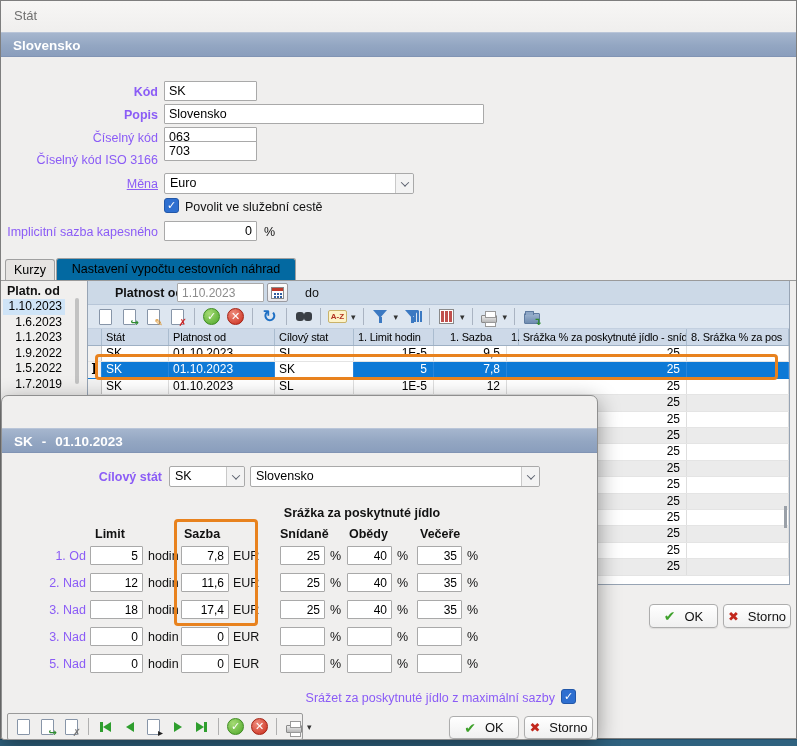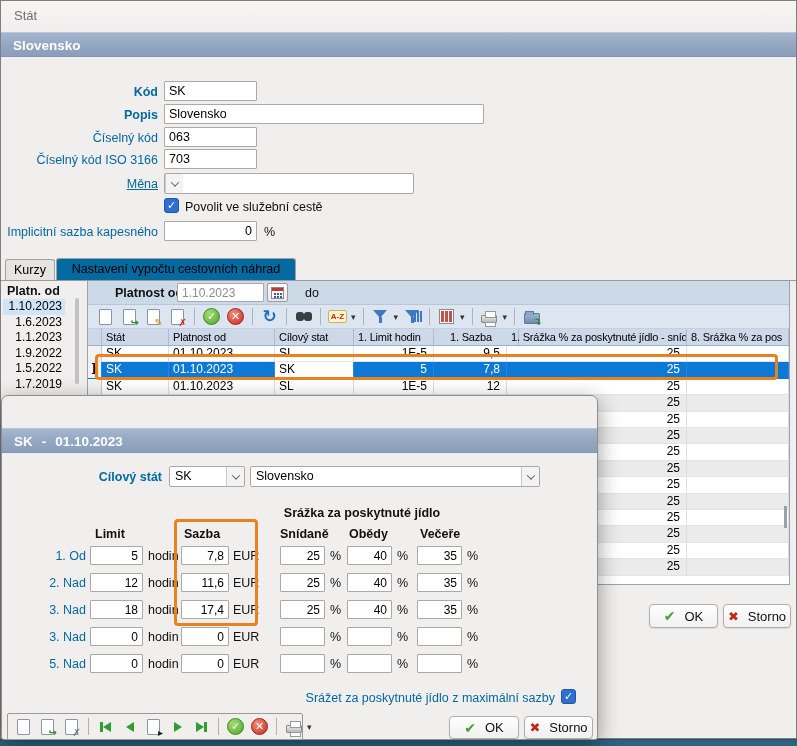--- a/index.html
+++ b/index.html
@@ -10,21 +10,21 @@
   
   .main-window { position:absolute; left:0; top:0; width:797px; height:739px;
                  background:#f0efee; border:1px solid #7e7e7e; }
   .titlebar { position:absolute; left:0; top:0; right:0; height:29px;
               background:linear-gradient(#f7f6f5,#f0efee); font-size:13px; color:#6f6f6f;
               line-height:29px; padding-left:13px; }
   .hdr-bar { position:absolute; left:0; right:0; height:25px; color:#fff; font-weight:bold;
              font-size:13.5px; line-height:25px; padding-left:12px;
              background:linear-gradient(180deg,#a6b6ce 0%,#93a6c2 55%,#8a9ebd 100%);
              border-top:1px solid #b9c5d8; border-bottom:1px solid #8194b4; }
-  .lbl { font-size:12.5px; color:#0369a1; text-align:right; white-space:nowrap; }
+  .lbl { font-size:12.5px; color:#8b5cf6; text-align:right; white-space:nowrap; }
   .lblL { font-size:12.5px; color:#111; text-align:left; white-space:nowrap; }
   .b { font-weight:bold; }
   .u { text-decoration:underline; }
   .inp { border:1px solid #a9a9a9; background:#fff; font-family:inherit; font-size:12.5px;
          padding:1px 4px; height:20px; border-radius:1px; }
   .inp.sm { height:19px; font-size:12px; }
   .inp.num { text-align:right; }
   .inp.gray { color:#8c8c8c; }
   .combo { display:flex; border:1px solid #a9a9a9; background:#fff; height:21px; border-radius:2px; }
   .combo .val { flex:1; font-size:12.5px; padding:2px 5px; white-space:nowrap; overflow:hidden; }
@@ -162,24 +162,25 @@
     <div class="lbl b abs" style="left:0;top:84px;width:157px">Kód</div>
     <input class="inp abs" style="left: 163px; top: 80px; width: 93px;" readonly="" value="SK">
 
     <div class="lbl b abs" style="left:0;top:107px;width:157px">Popis</div>
     <input class="inp abs" style="left: 163px; top: 103px; width: 320px;" readonly="" value="Slovensko">
 
     <div class="lbl abs" style="left:0;top:130px;width:157px">Číselný kód</div>
     <input class="inp abs" style="left: 163px; top: 126px; width: 93px;" readonly="" value="063">
 
     <div class="lbl abs" style="left:0;top:152px;width:157px">Číselný kód ISO 3166</div>
-    <input class="inp abs" style="left: 163px; top: 148px; width: 93px;" readonly="" value="703">
+    <input class="inp abs" style="left: 163px; top: 140px; width: 93px;" readonly="" value="703">
 
     <div class="lbl u abs" style="left:0;top:176px;width:157px">Měna</div>
     <div class="combo abs" style="left:163px;top:172px;width:250px">
+      <span class="val">Euro</span>
       <span class="arr">
           <i class="chev"></i>
         </span>
     </div>
 
     <span class="cb abs" style="left:163px;top:197px">✓</span>
     <div class="lblL abs" style="left:184px;top:199px">Povolit ve služební cestě</div>
 
     <div class="lbl abs" style="left:0;top:224px;width:157px">Implicitní sazba kapesného</div>
     <input class="inp num abs" style="left: 163px; top: 220px; width: 93px;" readonly="" value="0">

